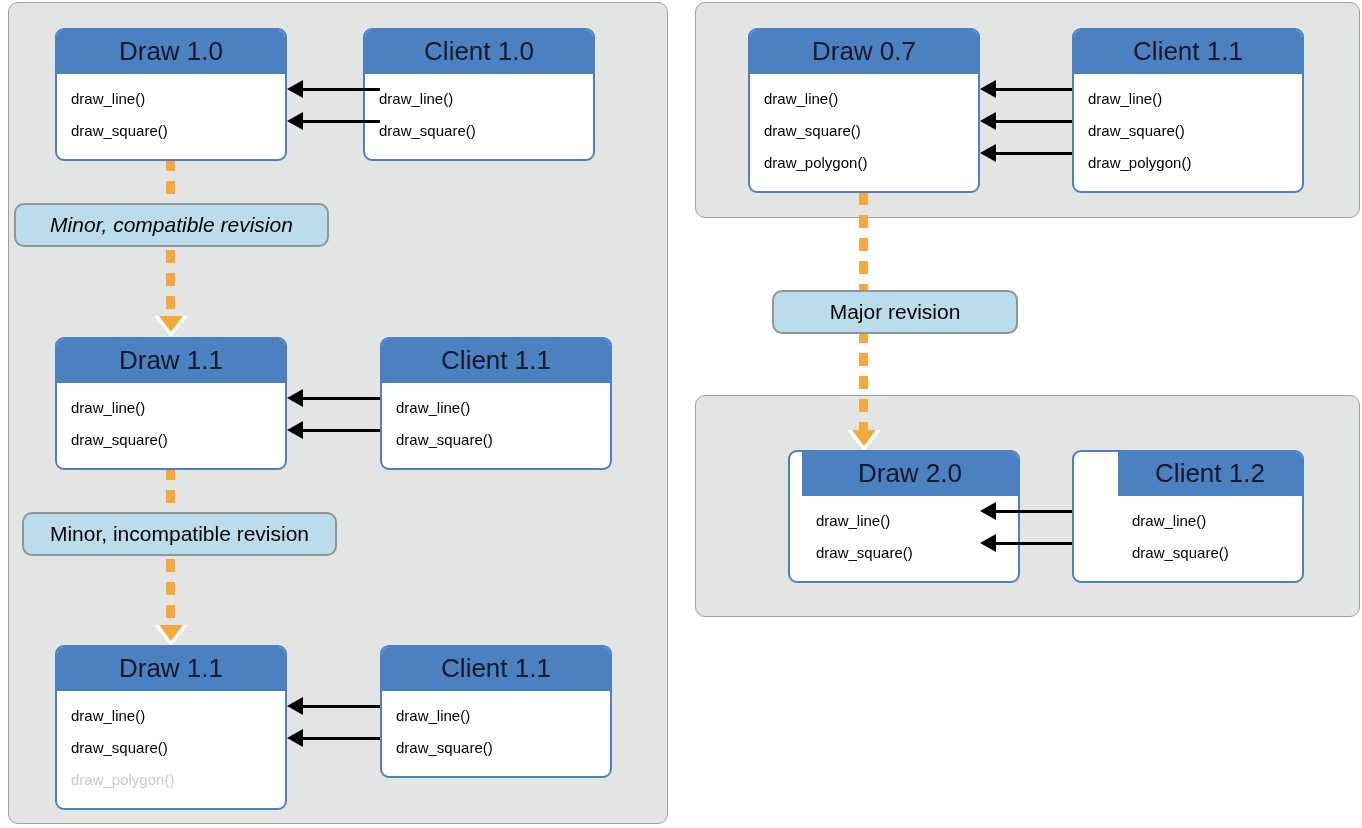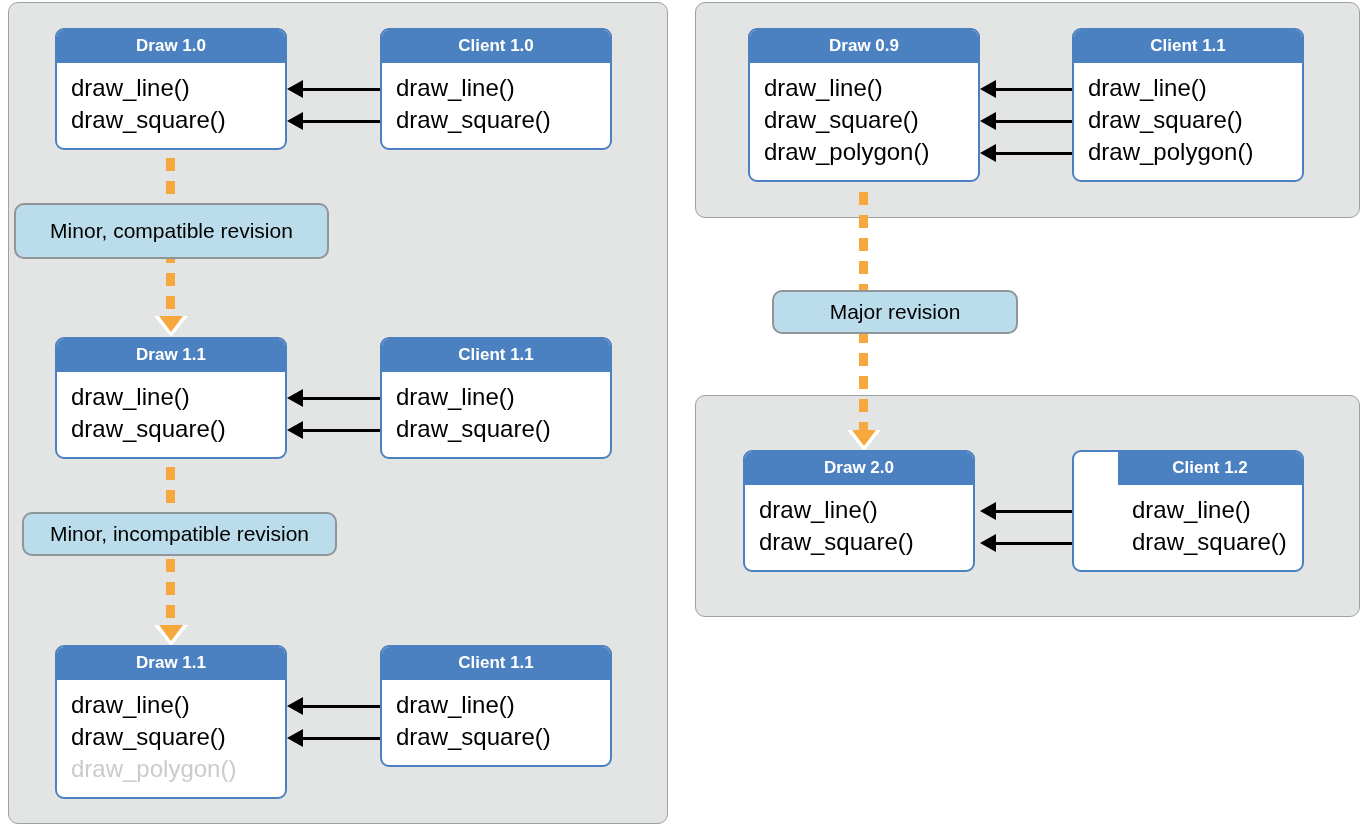--- a/index.html
+++ b/index.html
@@ -27,29 +27,29 @@
     width: 232px;
     background: var(--module_bg, #ffffff);
     border: 2px solid var(--module_border, #4b80c1);
     border-radius: 9px;
     box-sizing: border-box;
     overflow: hidden;
     z-index: 2;
   }
   .module-header {
     background: var(--module_header_bg, #4b80c1);
-    color: #ffffff;
-    font-weight: bold;
-    font-size: 17px;
+    color: #0f172a;
+    font-weight: normal;
+    font-size: 26px;
     text-align: center;
     padding: 6px 0 7px 0;
   }
   .module-body {
     padding: 9px 0 12px 14px;
-    font-size: 24px;
+    font-size: 15px;
     color: #000000;
   }
   .method { line-height: 32px; white-space: nowrap; }
   .method.disabled { color: var(--disabled_method_color, #c9cbcd); }
 
   
   .h-arrow {
     position: absolute;
     height: 3px;
     background: var(--arrow_black, #000000);
@@ -121,32 +121,32 @@
 <div class="canvas">
 
   <div class="panel" style="left:8px; top:2px; width:660px; height:822px;"></div>
   <div class="panel" style="left:695px; top:2px; width:665px; height:216px;"></div>
   <div class="panel" style="left:695px; top:395px; width:665px; height:222px;"></div>
 
   <div class="v-arrow" style="left:166px; top:158px; height:158px;"></div>
   <div class="v-arrow" style="left:166px; top:467px; height:158px;"></div>
   <div class="v-arrow" style="left:859px; top:192px; height:238px;"></div>
 
-  <div class="transition-label" style="left:14px; top:203px; width:315px; height:56px;">Minor, compatible revision</div>
+  <div class="transition-label" style="left:14px; top:203px; width:315px; height:44px;font-style:italic;">Minor, compatible revision</div>
   <div class="transition-label" style="left:14px; top:512px; width:315px; height:44px;margin-left:8px;">Minor, incompatible revision</div>
   <div class="transition-label" style="left:740px; top:290px; width:246px; height:44px;margin-left:32px;">Major revision</div>
 
   <div class="module-box" style="left:55px; top:28px;">
     <div class="module-header">Draw 1.0</div>
     <div class="module-body">
       <div class="method">draw_line()</div>
       <div class="method">draw_square()</div>
     </div>
   </div>
-  <div class="module-box" style="left:380px; top:28px;">
+  <div class="module-box" style="left:363px; top:28px;">
     <div class="module-header">Client 1.0</div>
     <div class="module-body">
       <div class="method">draw_line()</div>
       <div class="method">draw_square()</div>
     </div>
   </div>
   <div class="h-arrow" style="left:303px; top:88px; width:77px;"></div>
   <div class="h-arrow" style="left:303px; top:120px; width:77px;"></div>
 
   <div class="module-box" style="left:55px; top:337px;">
@@ -178,40 +178,40 @@
     <div class="module-header">Client 1.1</div>
     <div class="module-body">
       <div class="method">draw_line()</div>
       <div class="method">draw_square()</div>
     </div>
   </div>
   <div class="h-arrow" style="left:303px; top:705px; width:77px;"></div>
   <div class="h-arrow" style="left:303px; top:737px; width:77px;"></div>
 
   <div class="module-box" style="left:748px; top:28px;">
-    <div class="module-header">Draw 0.9</div>
+    <div class="module-header">Draw 0.7</div>
     <div class="module-body">
       <div class="method">draw_line()</div>
       <div class="method">draw_square()</div>
       <div class="method">draw_polygon()</div>
     </div>
   </div>
   <div class="module-box" style="left:1072px; top:28px;">
     <div class="module-header">Client 1.1</div>
     <div class="module-body">
       <div class="method">draw_line()</div>
       <div class="method">draw_square()</div>
       <div class="method">draw_polygon()</div>
     </div>
   </div>
   <div class="h-arrow" style="left:996px; top:88px; width:76px;"></div>
   <div class="h-arrow" style="left:996px; top:120px; width:76px;"></div>
   <div class="h-arrow" style="left:996px; top:152px; width:76px;"></div>
 
-  <div class="module-box" style="left:743px; top:450px;">
+  <div class="module-box" style="left:788px; top:450px;padding-left:12px;">
     <div class="module-header">Draw 2.0</div>
     <div class="module-body">
       <div class="method">draw_line()</div>
       <div class="method">draw_square()</div>
     </div>
   </div>
   <div class="module-box" style="left:1072px; top:450px;padding-left:44px;">
     <div class="module-header">Client 1.2</div>
     <div class="module-body">
       <div class="method">draw_line()</div>

